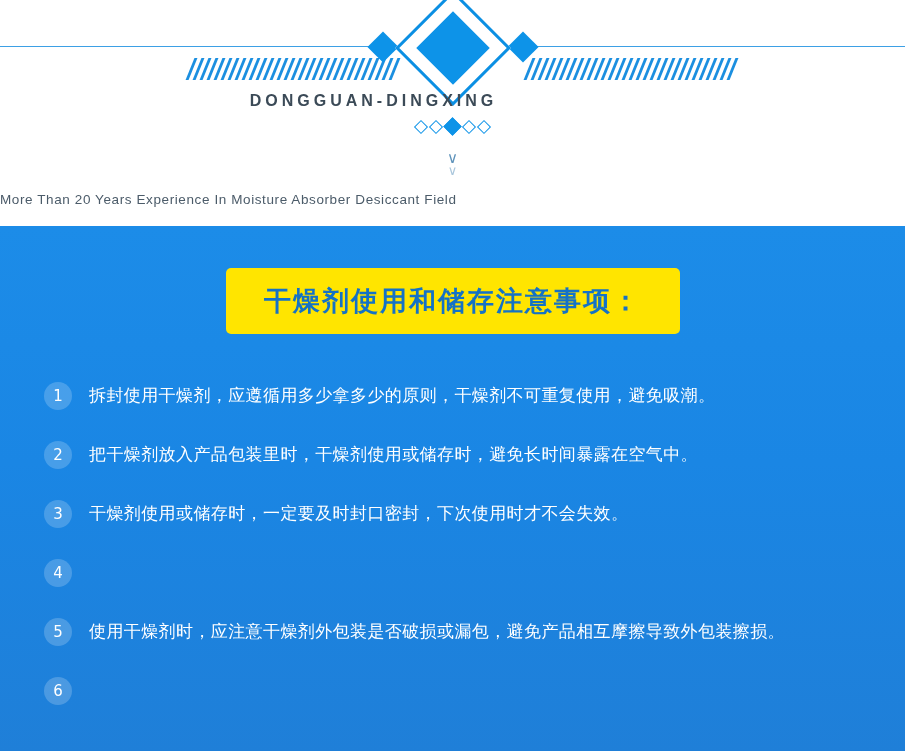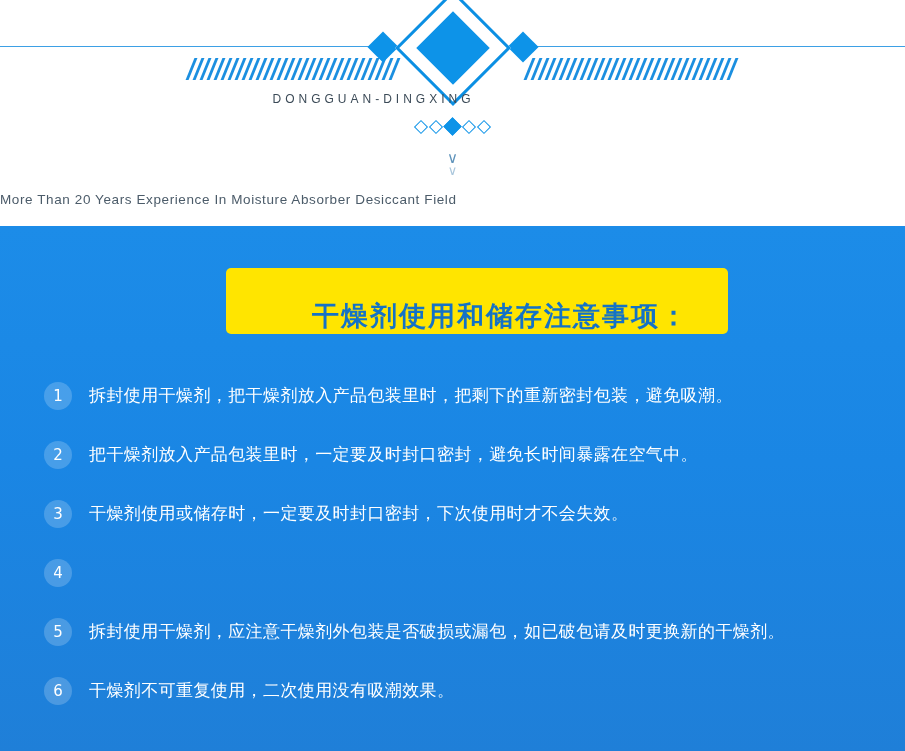--- a/index.html
+++ b/index.html
@@ -92,22 +92,22 @@
     background: #1b8fe0;
     transform: skewX(-22deg);
   }
 
   .brand-name {
     position: absolute;
     top: 92px;
     left: 0;
     width: 747px;
     text-align: center;
-    font-size: 12px;
-    font-weight: normal;
+    font-size: 16px;
+    font-weight: bold;
     letter-spacing: 4px;
     color: #3b4a57;
   }
 
   
   .mini-row {
     position: absolute;
     top: 120px;
     left: 0;
     width: 905px;
@@ -163,23 +163,22 @@
   .title-badge {
     position: absolute;
     top: 42px;
     left: 50%;
     margin-left: -227px;
     width: 454px;
     height: 66px;
     background: #ffe500;
     border-radius: 5px;
     display: flex;
-    align-items: flex-end;
+    align-items: center;
     justify-content: center;
-    padding-left: 48px;
   }
   .title-badge span {
     font-family: "DejaVu Sans", sans-serif;
     font-size: 27px;
     font-weight: bold;
     color: #1472c6;
     letter-spacing: 2px;
   }
 
   .list {
@@ -333,29 +332,29 @@
       <span>干燥剂使用和储存注意事项：</span>
     </div>
 
     <div class="list">
 
       <div class="item">
         <div class="num">
           <span class="ring"></span>
           <span class="txt">1</span>
         </div>
-        <div class="item-text">拆封使用干燥剂，把干燥剂放入产品包装里时，把剩下的重新密封包装，避免吸潮。</div>
+        <div class="item-text">拆封使用干燥剂，应遵循用多少拿多少的原则，干燥剂不可重复使用，避免吸潮。</div>
       </div>
 
       <div class="item">
         <div class="num">
           <span class="ring"></span>
           <span class="txt">2</span>
         </div>
-        <div class="item-text">把干燥剂放入产品包装里时，一定要及时封口密封，避免长时间暴露在空气中。</div>
+        <div class="item-text">把干燥剂放入产品包装里时，干燥剂使用或储存时，避免长时间暴露在空气中。</div>
       </div>
 
       <div class="item">
         <div class="num">
           <span class="ring"></span>
           <span class="txt">3</span>
         </div>
         <div class="item-text">干燥剂使用或储存时，一定要及时封口密封，下次使用时才不会失效。</div>
       </div>
 
@@ -364,27 +363,26 @@
           <span class="ring"></span>
           <span class="txt">4</span>
         </div>
       </div>
 
       <div class="item">
         <div class="num">
           <span class="ring"></span>
           <span class="txt">5</span>
         </div>
-        <div class="item-text">拆封使用干燥剂，应注意干燥剂外包装是否破损或漏包，如已破包请及时更换新的干燥剂。</div>
+        <div class="item-text">使用干燥剂时，应注意干燥剂外包装是否破损或漏包，避免产品相互摩擦导致外包装擦损。</div>
       </div>
 
       <div class="item">
         <div class="num">
           <span class="ring"></span>
           <span class="txt">6</span>
         </div>
-        <div class="item-text">干燥剂不可重复使用，二次使用没有吸潮效果。</div>
       </div>
 
     </div>
   </div>
 
 </div>
 
 </body></html>

